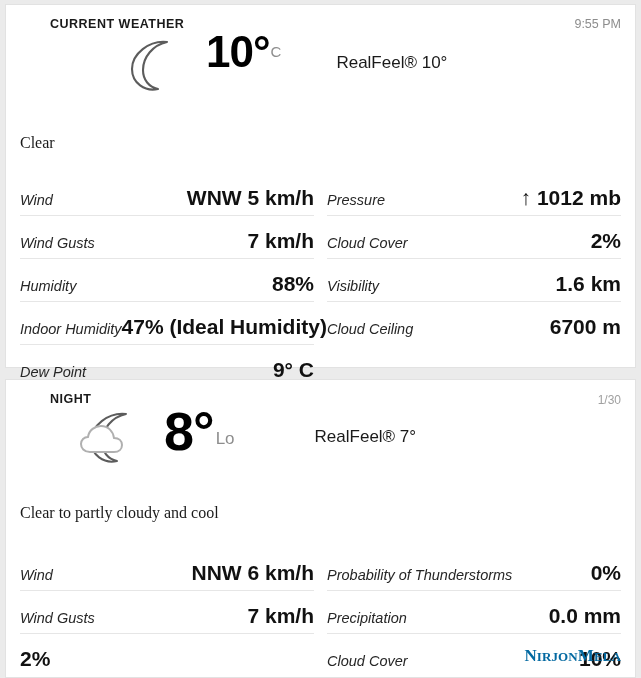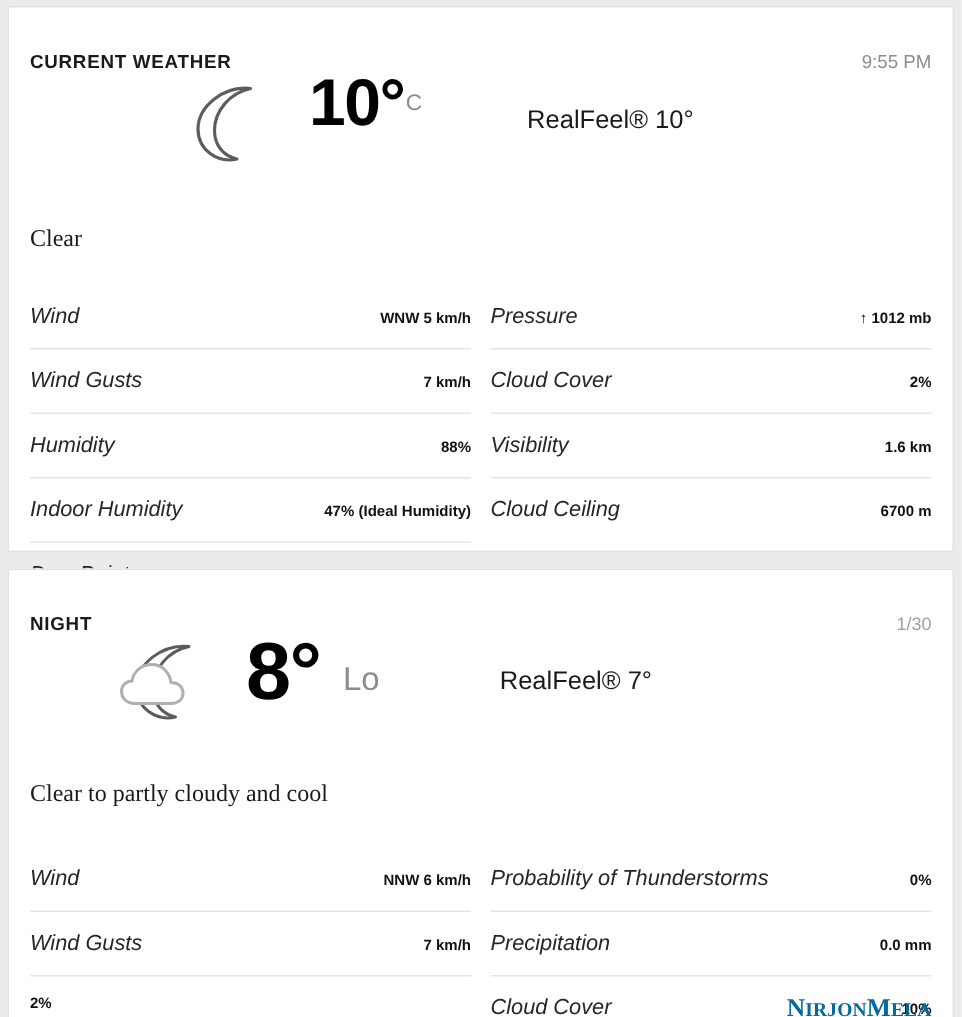--- a/index.html
+++ b/index.html
@@ -30,23 +30,24 @@
     width: 100%;
     padding: 0 14px;
     position: relative;
   }
   .card-current { height: 364px; }
   .card-night   { flex: 1 1 auto; margin-top: 11px; }
 
   
   .card-head {
     display: flex;
-    align-items: center;
+    align-items: flex-end;
     justify-content: space-between;
-    padding-top: 30px;
+    padding-top: 13px;
+    margin-left: 30px;
   }
   .head-label {
     font-size: 12.5px;
     font-weight: bold;
     letter-spacing: 0.5px;
     color: #1a1a1a;
     font-family: "Liberation Sans", sans-serif;
     line-height: 1;
   }
   .head-meta {
@@ -93,29 +94,29 @@
   .temp-current .temp-num { font-size: 44px; }
   .temp-night   .temp-num { font-size: 54px; }
 
   .temp-unit {
     color: #8d8d8d;
     font-family: "Liberation Sans", sans-serif;
     align-self: flex-end;
     line-height: 1;
   }
   .temp-current .temp-unit { font-size: 15px; margin-bottom: 12px; margin-left: 1px; }
-  .temp-night   .temp-unit { font-size: 22px; margin-bottom: 8px; margin-left: 15px; }
+  .temp-night   .temp-unit { font-size: 17px; margin-bottom: 8px; margin-left: 2px; }
 
   .realfeel {
     font-size: 17px;
     color: #1a1a1a;
     font-family: "Liberation Sans", sans-serif;
     line-height: 1;
   }
-  .rf-current { margin-left: 70px; margin-top: 29px; }
+  .rf-current { margin-left: 55px; margin-top: 29px; }
   .rf-night   { margin-left: 80px; margin-top: 26px; }
 
   
   .phrase {
     font-size: 16px;
     color: #1a1a1a;
     font-family: Liberation Serif, serif;
     line-height: 1;
   }
   .phrase-current { margin-top: 26px; }
@@ -148,21 +149,21 @@
     padding-top: 13px;
   }
   .row-label {
     font-size: 14.5px;
     color: #262626;
     font-family: "Liberation Sans", sans-serif;
     white-space: nowrap;
     font-style: italic;
   }
   .row-value {
-    font-size: 10px;
+    font-size: 21px;
     color: #111111;
     font-family: "Liberation Sans", sans-serif;
     font-weight: bold;
     white-space: nowrap;
     text-align: center;
   }
 
   
   .watermark {
     position: absolute;

